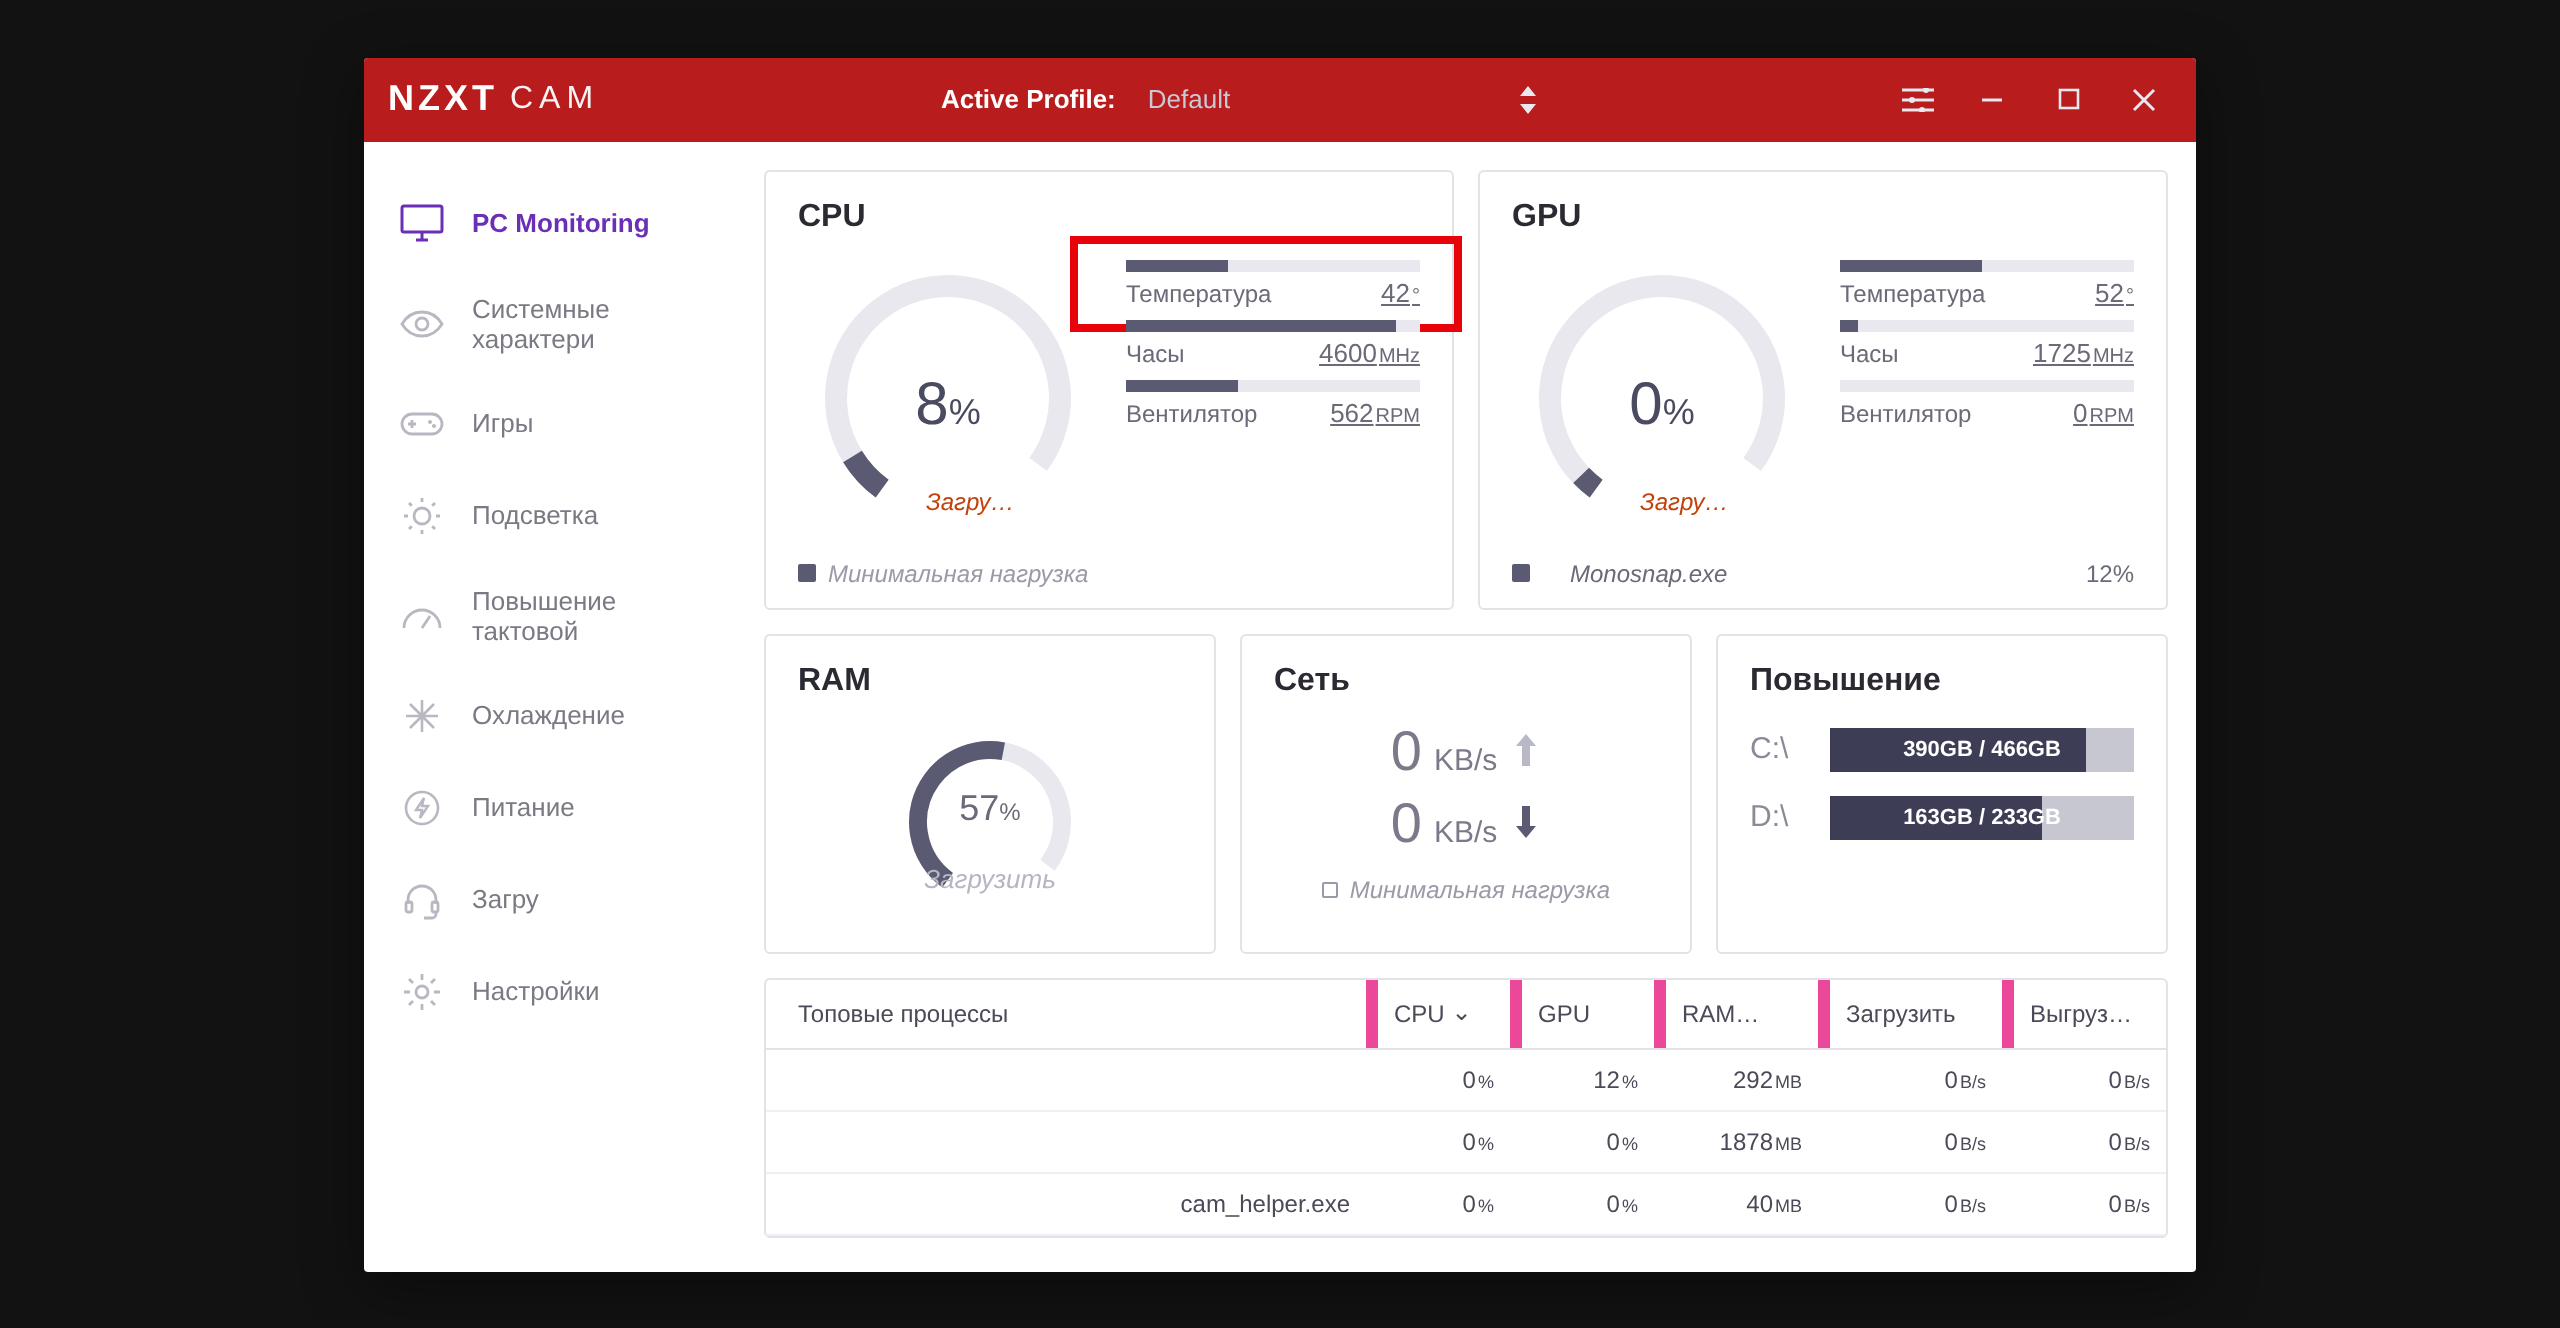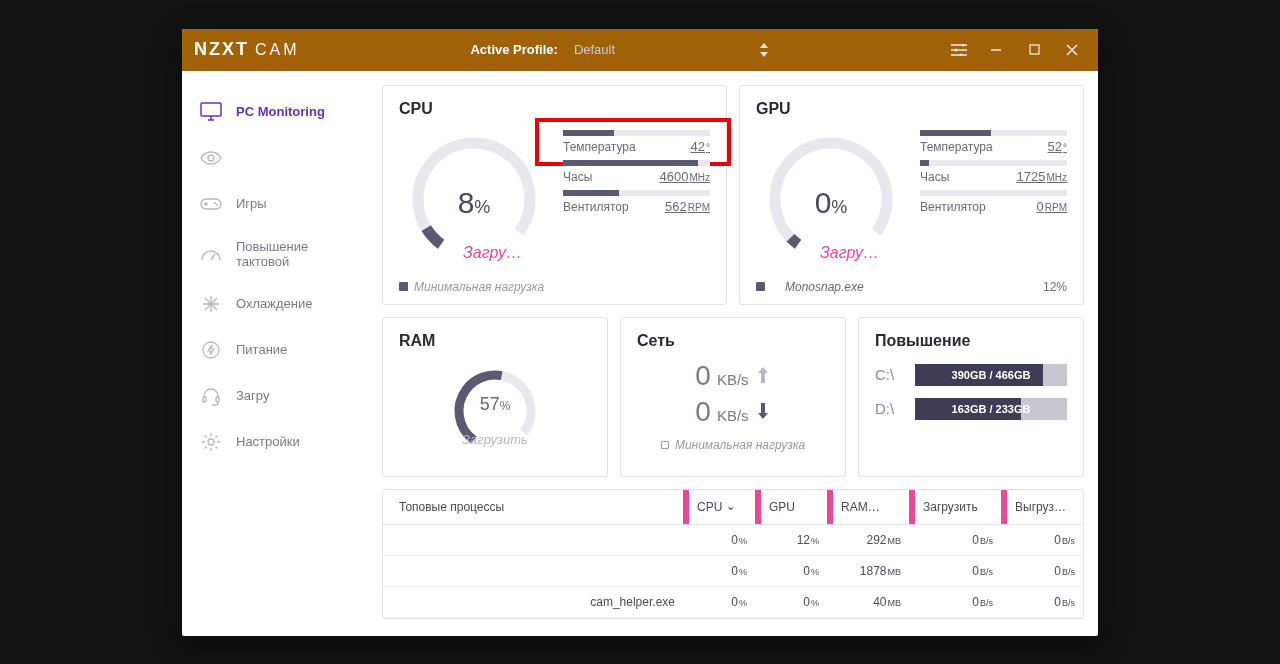--- a/index.html
+++ b/index.html
@@ -1,19 +1,19 @@
 <!DOCTYPE html>
 <html><head>
 <meta charset="utf-8">
 <style>
 * { margin: 0; padding: 0; box-sizing: border-box; font-family: -apple-system, BlinkMacSystemFont, "Segoe UI", Arial, sans-serif; }
 body { background: #121212; display: flex; align-items: center; justify-content: center; height: 664px; }
 .app-window { width: 916px; height: 607px; background: #fff; border-radius: 2px; overflow: hidden; display: flex; flex-direction: column; box-shadow: 0 8px 30px rgba(0,0,0,.4); }
 
-.titlebar { background: #a16207; height: 42px; display: flex; align-items: center; padding: 0 12px; color: #fff; }
+.titlebar { background: #b91c1c; height: 42px; display: flex; align-items: center; padding: 0 12px; color: #fff; }
 .brand { font-weight: 800; letter-spacing: 2px; font-size: 18px; color: #fff; }
 .brand-sub { font-weight: 300; letter-spacing: 3px; font-size: 16px; margin-left: 6px; opacity: .95; }
 .tb-center { margin-left: auto; display: flex; align-items: center; gap: 10px; }
 .tb-label { font-size: 13px; font-weight: 700; }
 .tb-select { font-size: 13px; color: #c9c9d6; padding: 4px 6px; display:flex; align-items:center; gap:140px; }
 .tb-right { margin-left: auto; display: flex; align-items: center; gap: 18px; padding-right: 4px; }
 .tb-icon { width: 18px; height: 18px; display: inline-flex; align-items: center; justify-content: center; color: #e8e8ef; }
 .tb-winbtn { width: 20px; height: 20px; display: inline-flex; align-items: center; justify-content: center; color: #e8e8ef; }
 
 .body { flex: 1; display: flex; min-height: 0; }
@@ -27,21 +27,21 @@
 
 .row1 { display: flex; gap: 12px; }
 .card { border: 1px solid #e2e2e8; border-radius: 3px; padding: 14px 16px 10px; position: relative; }
 .card-title { font-size: 16px; font-weight: 700; color: #2a2a33; margin-bottom: 6px; }
 
 .cpu-card, .gpu-card { flex: 1; }
 .gauge-row { display: flex; gap: 14px; }
 .gauge-wrap { width: 150px; position: relative; }
 .gauge-val { position: absolute; left: 50%; top: 62px; transform: translateX(-50%); font-size: 30px; color: #4a4a60; font-weight: 400; }
 .gauge-val .unit { font-size: 18px; }
-.gauge-sub { position: absolute; top: 120px; left: 64px; font-size: 16px; color: #ec4899; font-style: italic; white-space: nowrap; }
+.gauge-sub { position: absolute; top: 120px; left: 64px; font-size: 12px; color: #c2410c; font-style: italic; white-space: nowrap; }
 .gauge-svg { display: block; }
 
 .bars { flex: 1; display: flex; flex-direction: column; gap: 6px; padding-top: 6px; }
 .bar-block { display: flex; flex-direction: column; gap: 3px; }
 .bar-track { height: 6px; background: #e8e8ee; position: relative; }
 .bar-fill { position: absolute; left: 0; top: 0; bottom: 0; background: #5a5a72; }
 .bar-row { display: flex; justify-content: space-between; align-items: baseline; font-size: 12px; color: #6a6a78; }
 .bar-val { color: #6a6a78; font-size: 13px; text-decoration: underline; }
 .bar-val .u { font-size: 10px; margin-left: 1px; }
 
@@ -144,31 +144,43 @@
           </span>
         <span>PC Monitoring</span>
       </div>
       <div class="side-item">
         <span class="side-icon">
             <svg width="22" height="14" viewBox="0 0 22 14">
               <path d="M1 7c3-5 7-6 10-6s7 1 10 6c-3 5-7 6-10 6S4 12 1 7z" fill="none" stroke="currentColor" stroke-width="1.4"></path>
               <circle cx="11" cy="7" r="3" fill="none" stroke="currentColor" stroke-width="1.4"></circle>
             </svg>
           </span>
+        <span>Системные характери</span>
       </div>
       <div class="side-item">
         <span class="side-icon">
             <svg width="22" height="14" viewBox="0 0 22 14">
               <rect x="1" y="2" width="20" height="10" rx="5" fill="none" stroke="currentColor" stroke-width="1.4"></rect>
               <path d="M6 5v4M4 7h4" stroke="currentColor" stroke-width="1.4"></path>
               <circle cx="15" cy="6" r="1" fill="currentColor"></circle>
               <circle cx="17" cy="8" r="1" fill="currentColor"></circle>
             </svg>
           </span>
         <span>Игры</span>
+      </div>
+      <div class="side-item">
+        <span class="side-icon">
+            <svg width="20" height="20" viewBox="0 0 20 20">
+              <circle cx="10" cy="10" r="4" fill="none" stroke="currentColor" stroke-width="1.4"></circle>
+              <g stroke="currentColor" stroke-width="1.4">
+                <path d="M10 1v2M10 17v2M1 10h2M17 10h2M3.5 3.5l1.4 1.4M15.1 15.1l1.4 1.4M16.5 3.5l-1.4 1.4M4.9 15.1l-1.4 1.4"></path>
+              </g>
+            </svg>
+          </span>
+        <span>Подсветка</span>
       </div>
       <div class="side-item">
         <span class="side-icon">
             <svg width="22" height="14" viewBox="0 0 22 14">
               <path d="M2 13a9 9 0 0118 0" fill="none" stroke="currentColor" stroke-width="1.4"></path>
               <path d="M11 13l4-6" stroke="currentColor" stroke-width="1.4"></path>
             </svg>
           </span>
         <span>Повышение тактовой</span>
       </div>

